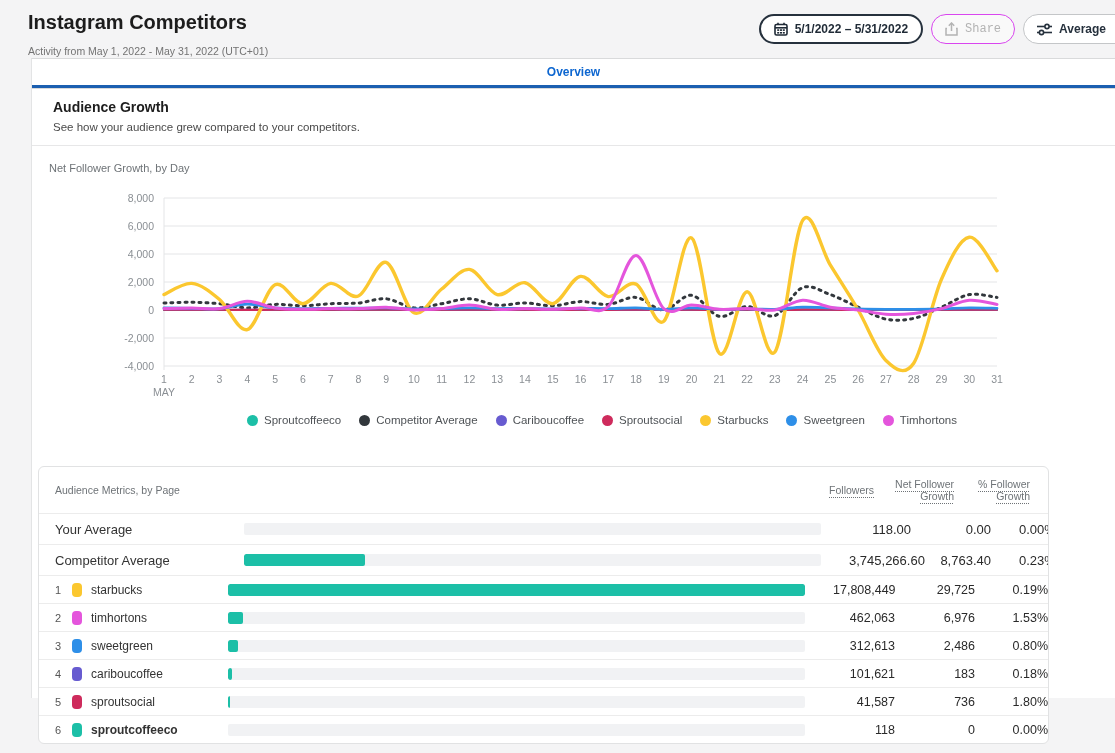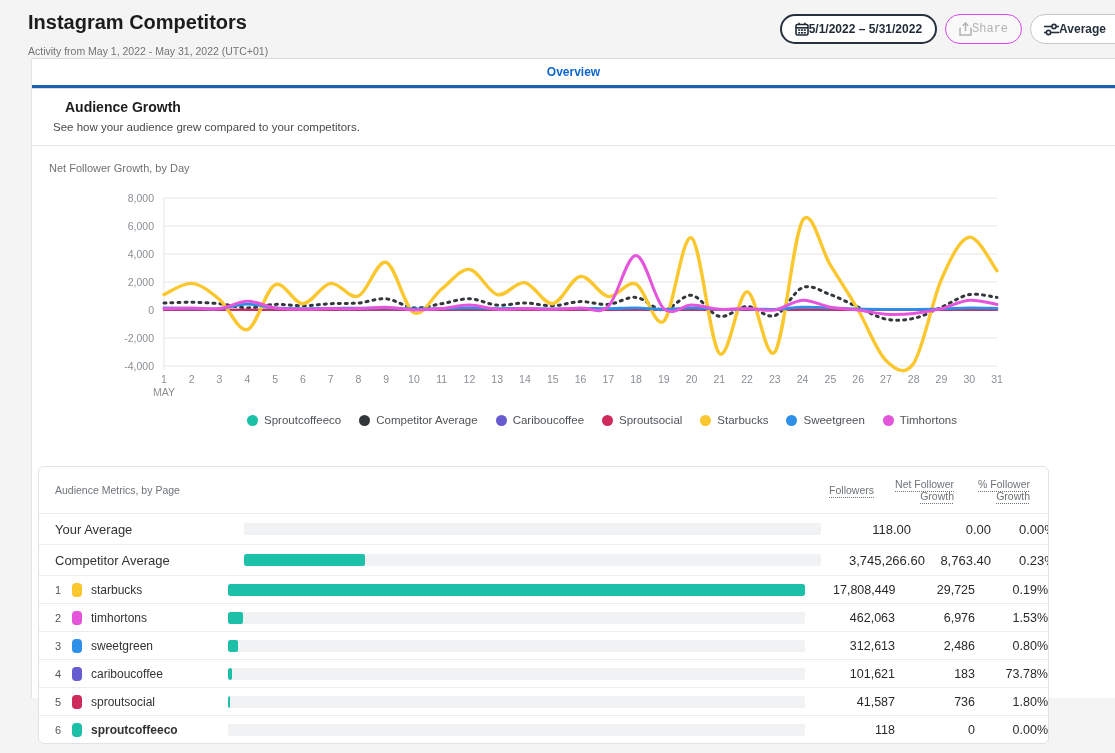--- a/index.html
+++ b/index.html
@@ -5,37 +5,37 @@
   * { margin:0; padding:0; box-sizing:border-box; }
   html,body { width:1115px; height:753px; overflow:hidden;
     font-family:"Liberation Sans", sans-serif; background:#f4f4f5; color:#2b2b2b; }
 
   
   .top-header { height:57px; display:flex; justify-content:space-between;
     align-items:flex-start; padding:11px 0 0 28px; background:#f4f4f5; }
   .page-title { font-size:20px; font-weight:bold; color:#1c1c1c; }
   .page-subtitle { font-size:10.5px; color:#737373; margin-top:11px; }
   .header-actions { display:flex; gap:8px; margin-right:-32px; margin-top:3px; }
-  .btn { display:flex; align-items:center; border-radius:16px;
+  .btn { display:flex; align-items:center; gap:7px; border-radius:16px;
     padding:6px 13px; font-size:12px; background:#fff; cursor:pointer; white-space:nowrap; }
   .btn-date { border:2px solid #26313d; font-weight:bold; color:#1f2a36; }
   .btn-share { border:1px solid #d946ef; color:#b3b3b3; background:#f9f9f9;font-family:Liberation Mono, monospace; }
   .btn-filters { border:1px solid #c4c6c8; color:#26313d; font-weight:bold; padding-right:40px; }
   .btn svg { display:block; }
 
   
   .main-card { position:absolute; left:31px; top:58px; width:1084px; height:640px;
     background:#fff; border-top:1px solid #d9dadb; border-left:1px solid #e3e4e5; }
   .tab-row { display:flex; height:30px; border-bottom:1px solid #d8d9da; }
   .tab { flex:1; display:flex; align-items:center; justify-content:center;
     font-size:12px; cursor:pointer; color:#33383d; font-weight:bold; }
   .tab.active { color:#0d66d0; border-bottom:3px solid #1b5fb0; }
 
   .section-head { padding:10px 21px 12px; border-bottom:1px solid #e7e7e8; }
-  .section-title { font-size:14px; font-weight:bold; color:#1d1d1d;margin-left:12px; }
+  .section-title { font-size:14px; font-weight:bold; color:#1d1d1d; }
   .section-sub { font-size:11.5px; color:#4a4a4a; margin-top:6px; }
 
   .chart-block { padding:16px 0 0 17px; }
   .chart-title { font-size:11px; color:#6e7377; }
   #chart-svg { display:block; margin:14px 0 0 60px; }
   #chart-svg text.tick { font-family:"Liberation Sans",sans-serif; font-size:10.5px; fill:#8a8f94; }
   .legend { display:flex; justify-content:center; gap:18px; margin:8px 0 0 40px; }
   .legend-item { display:flex; align-items:center; gap:6px; font-size:11.5px;
     color:#4f5357; cursor:pointer; }
   .legend-dot { width:11px; height:11px; border-radius:50%; }
@@ -297,21 +297,21 @@
       <div class="row-ident">
         <span class="rank">4</span>
         <span class="swatch" style="background: rgb(103, 91, 208);"></span>
         <span class="brand">cariboucoffee</span>
       </div>
       <div class="bar-track">
           <div class="bar-fill" style="width: 0.7%;"></div>
         </div>
       <div class="num">101,621</div>
       <div class="num">183</div>
-      <div class="num">73.78%</div>
+      <div class="num">0.18%</div>
     </div>
 
     <div class="m-row small" style="grid-template-columns:173px 577px 90px 80px 73px;">
       <div class="row-ident">
         <span class="rank">5</span>
         <span class="swatch" style="background: rgb(206, 43, 92);"></span>
         <span class="brand">sproutsocial</span>
       </div>
       <div class="bar-track">
           <div class="bar-fill" style="width: 0.3%;"></div>

